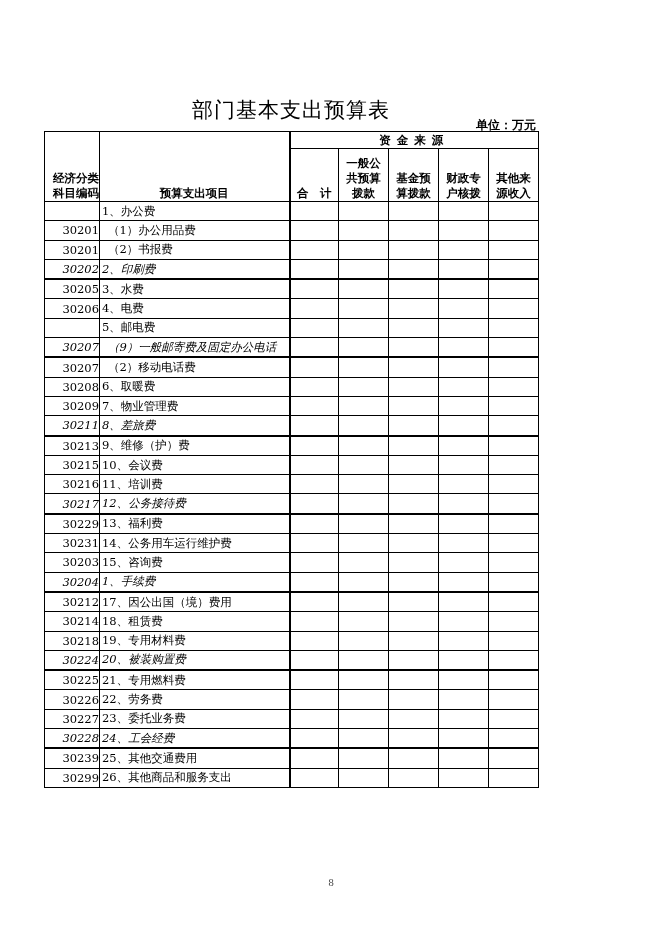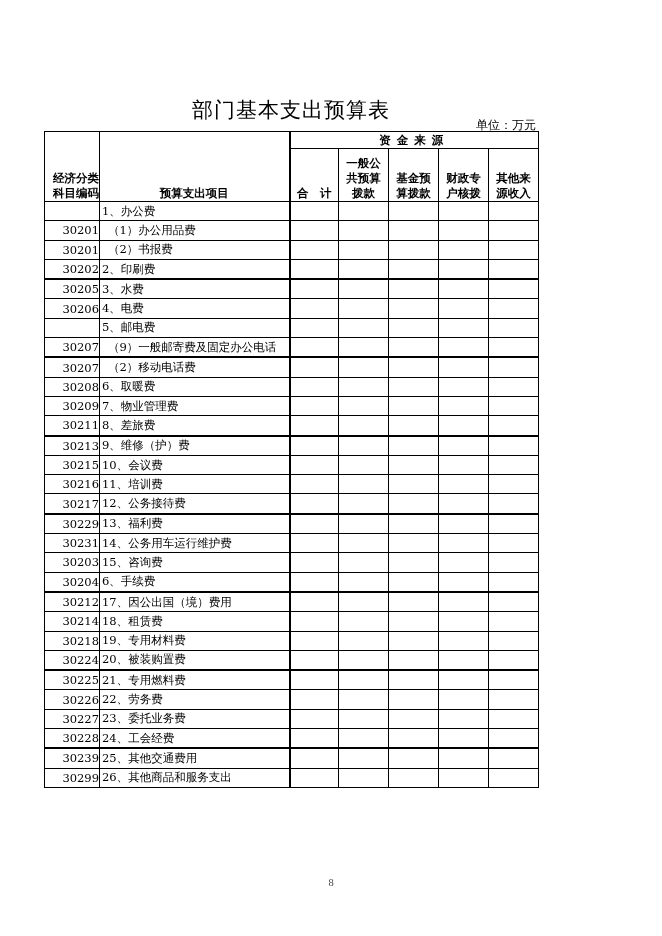--- a/index.html
+++ b/index.html
@@ -1,33 +1,33 @@
 <!DOCTYPE html>
 <html><head>
 <meta charset="utf-8">
 <style>
   html, body { margin: 0; padding: 0; background: #ffffff; }
   body { width: 662px; height: 936px; position: relative; overflow: hidden;
          font-family: "DejaVu Serif", "Liberation Serif", serif; color: #000; }
   .title { position: absolute; left: 0; width: 582px; top: 96px; text-align: center;
            font-size: 21px; letter-spacing: 1px; }
-  .unit { position: absolute; right: 126px; top: 117px; font-size: 12px; }
+  .unit { position: absolute; right: 126px; top: 117px; font-size: 12px; font-weight: bold; }
   table.budget { position: absolute; left: 44px; top: 131px; border-collapse: collapse;
                  table-layout: fixed; width: 494px; }
   table.budget td, table.budget th { border: 1px solid #000; padding: 0; font-size: 11.5px;
                  font-weight: normal; overflow: hidden; white-space: nowrap; }
   .hdr { font-family: "DejaVu Sans", "Liberation Sans", sans-serif; font-weight: bold !important;
          font-size: 11.5px; line-height: 15px; vertical-align: bottom; text-align: center; }
   .hdr.left { text-align: right; padding-left: 3px !important; }
   th.src { height: 16px; letter-spacing: 6px; vertical-align: middle; }
   tr.body-row td { height: 18.3px; }
   td.code { text-align: right; }
   td.item { text-align: left; padding-left: 2px !important; }
   td.item.indent { padding-left: 8px !important; }
-  tr.thick-bottom td { border-bottom: 2.5px solid #000; }
+  tr.thick-bottom td { border-bottom: 2.5px solid #000; font-style: italic; }
   td.bold-left, th.bold-left { border-left: 2.5px solid #000 !important; }
   .page-num { position: absolute; left: 0; width: 662px; top: 878px; text-align: center; font-size: 9px; color: #444; }
 </style>
 </head>
 <body>
 
 <div class="title">部门基本支出预算表</div>
 <div class="unit">单位：万元</div>
 
 <table class="budget">
@@ -239,21 +239,21 @@
         <td class="code">30203</td>
         <td class="item">15、咨询费</td>
         <td class="bold-left"></td>
         <td></td>
         <td></td>
         <td></td>
         <td></td>
       </tr>
       <tr class="body-row thick-bottom">
         <td class="code">30204</td>
-        <td class="item">6、手续费</td>
+        <td class="item">1、手续费</td>
         <td class="bold-left"></td>
         <td></td>
         <td></td>
         <td></td>
         <td></td>
       </tr>
       <tr class="body-row">
         <td class="code">30212</td>
         <td class="item">17、因公出国（境）费用</td>
         <td class="bold-left"></td>

